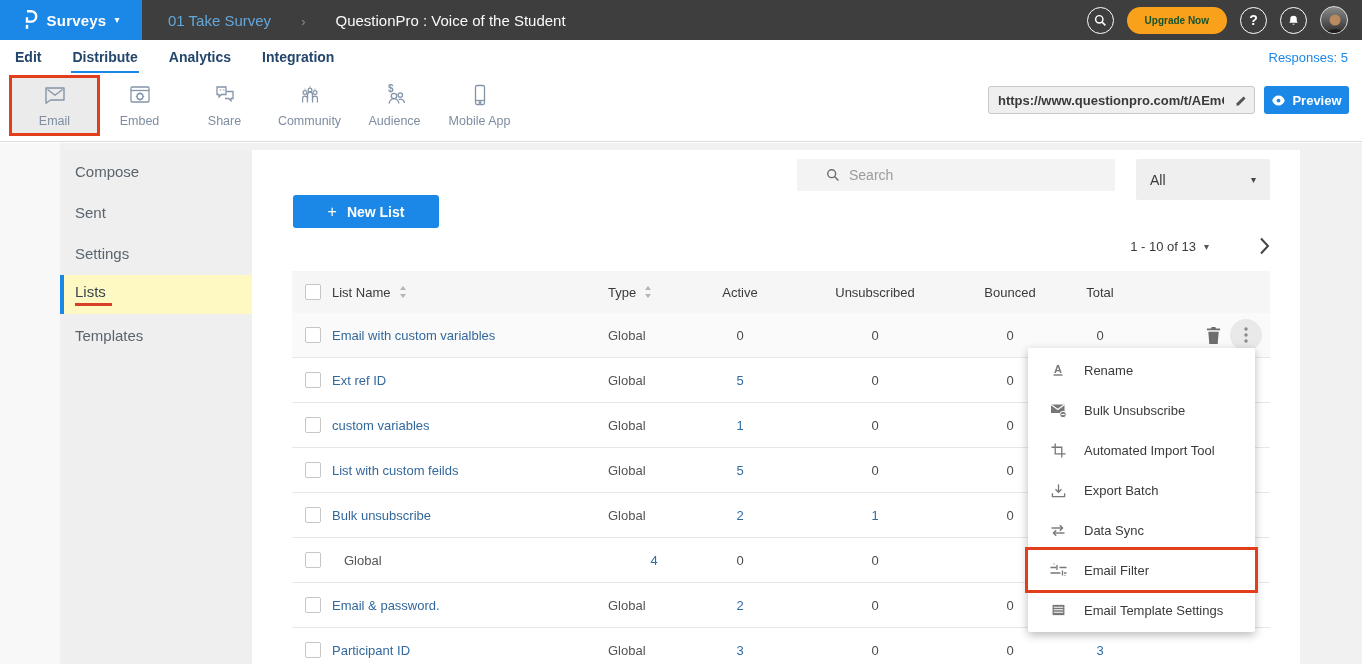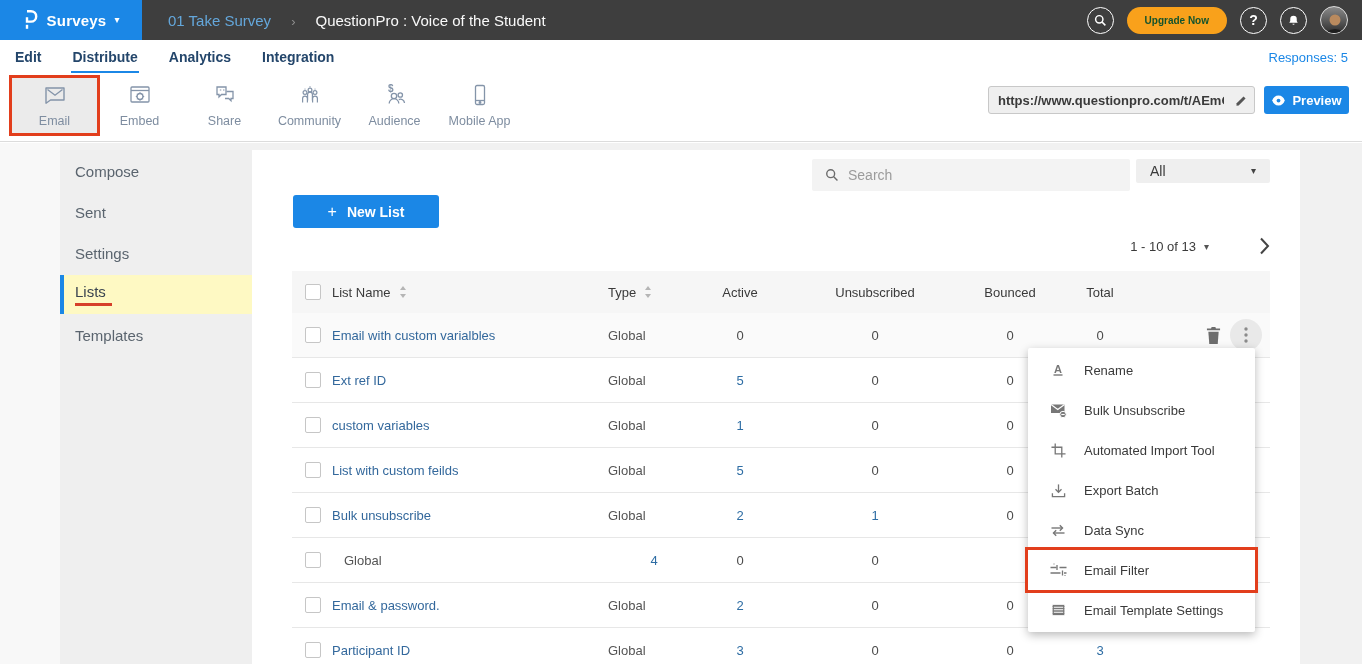--- a/index.html
+++ b/index.html
@@ -7,21 +7,21 @@
   .screen { position:relative; width:1362px; height:664px; overflow:hidden;
             font-family:"Liberation Sans", sans-serif; background:#fff; }
 
   
   .topbar { position:absolute; left:0; top:0; width:1362px; height:40px; background:#3E3E3E;
             display:flex; align-items:center; }
   .logo-area { width:142px; height:40px; background:#1B87E6; display:flex; align-items:center;
                justify-content:center; gap:8px; color:#fff; cursor:pointer; }
   .logo-area .app-label { font-size:15px; font-weight:bold; letter-spacing:.2px; }
   .caret { font-size:10px; color:#fff; line-height:1; }
-  .breadcrumb { display:flex; align-items:flex-end; gap:20px; margin-left:26px; font-size:15px; }
+  .breadcrumb { display:flex; align-items:flex-end; gap:30px; margin-left:26px; font-size:15px; }
   .bc-survey { color:#64A7DB; cursor:pointer; }
   .bc-sep { color:#8F8F8F; font-size:13px; }
   .bc-title { color:#FAFAFA; }
   .topbar-right { margin-left:auto; display:flex; align-items:center; gap:13px; padding-right:14px; }
   .circle-btn { width:27px; height:27px; border:1.5px solid #fff; border-radius:50%;
                 display:flex; align-items:center; justify-content:center; color:#fff;
                 font-size:14px; font-weight:bold; cursor:pointer; }
   .upgrade-btn { height:27px; padding:0 18px; background:#F9A11B; border:none; border-radius:14px;
                  color:#14532d; font-size:10px; font-weight:bold; font-family:inherit; cursor:pointer; }
   .avatar { width:28px; height:28px; border-radius:50%; background:linear-gradient(#8a8a8a,#2e2e2e);
@@ -62,26 +62,26 @@
   .sidebar { position:absolute; left:60px; top:7px; width:192px; bottom:0; background:#EFEFEF; }
   .sidebar-item { height:39px; display:flex; flex-direction:column; justify-content:center;
                   padding-left:15px; font-size:15px; color:#5A646E; cursor:pointer; margin-top:2px; }
   .sidebar-item.active { background:#fef9c3; box-shadow:inset 4px 0 0 #1B87E6; color:#3A4450; }
   .sidebar-item .sb-label { display:inline-block; }
   .red-underline { display:none; width:37px; height:3px; background:#D64029; margin-top:3px; }
   .red-underline.show { display:block; }
   .card { position:absolute; left:252px; top:7px; width:1048px; bottom:0; background:#fff; }
 
   
-  .search-box { position:absolute; left:560px; top:9px; width:318px; height:32px; background:#F3F3F3;
-                border-radius:2px; display:flex; align-items:center; padding-left:13px; gap:9px; }
+  .search-box { position:absolute; left:545px; top:9px; width:318px; height:32px; background:#F3F3F3;
+                border-radius:2px; display:flex; align-items:center; padding-left:13px; gap:9px;justify-content:center; }
   .search-box input { border:none; background:transparent; outline:none; font-family:inherit;
                       font-size:14px; color:#444; width:250px; }
   .search-box input::placeholder { color:#9B9B9B; }
-  .all-dropdown { position:absolute; left:884px; top:9px; width:134px; height:24px; background:#EFEFEF;
+  .all-dropdown { position:absolute; left:884px; top:9px; width:134px; height:41px; background:#EFEFEF;
                   border-radius:2px; display:flex; align-items:center; justify-content:space-between;
                   padding:0 14px; font-size:14px; color:#3A3A3A; cursor:pointer; }
   .all-dropdown .caret { color:#444; }
   .new-list-btn { position:absolute; left:41px; top:45px; width:146px; height:33px; background:#1B87E6;
                   border:none; border-radius:3px; color:#fff; font-size:14px; font-weight:bold;
                   font-family:inherit; cursor:pointer; display:flex; align-items:center;
                   justify-content:center; gap:10px; }
   .new-list-btn .plus { font-weight:normal; font-size:16px; }
   .pagination { position:absolute; right:30px; top:87px; display:flex; align-items:center; gap:8px; }
   .pag-text { font-size:13px; color:#3A3A3A; }

